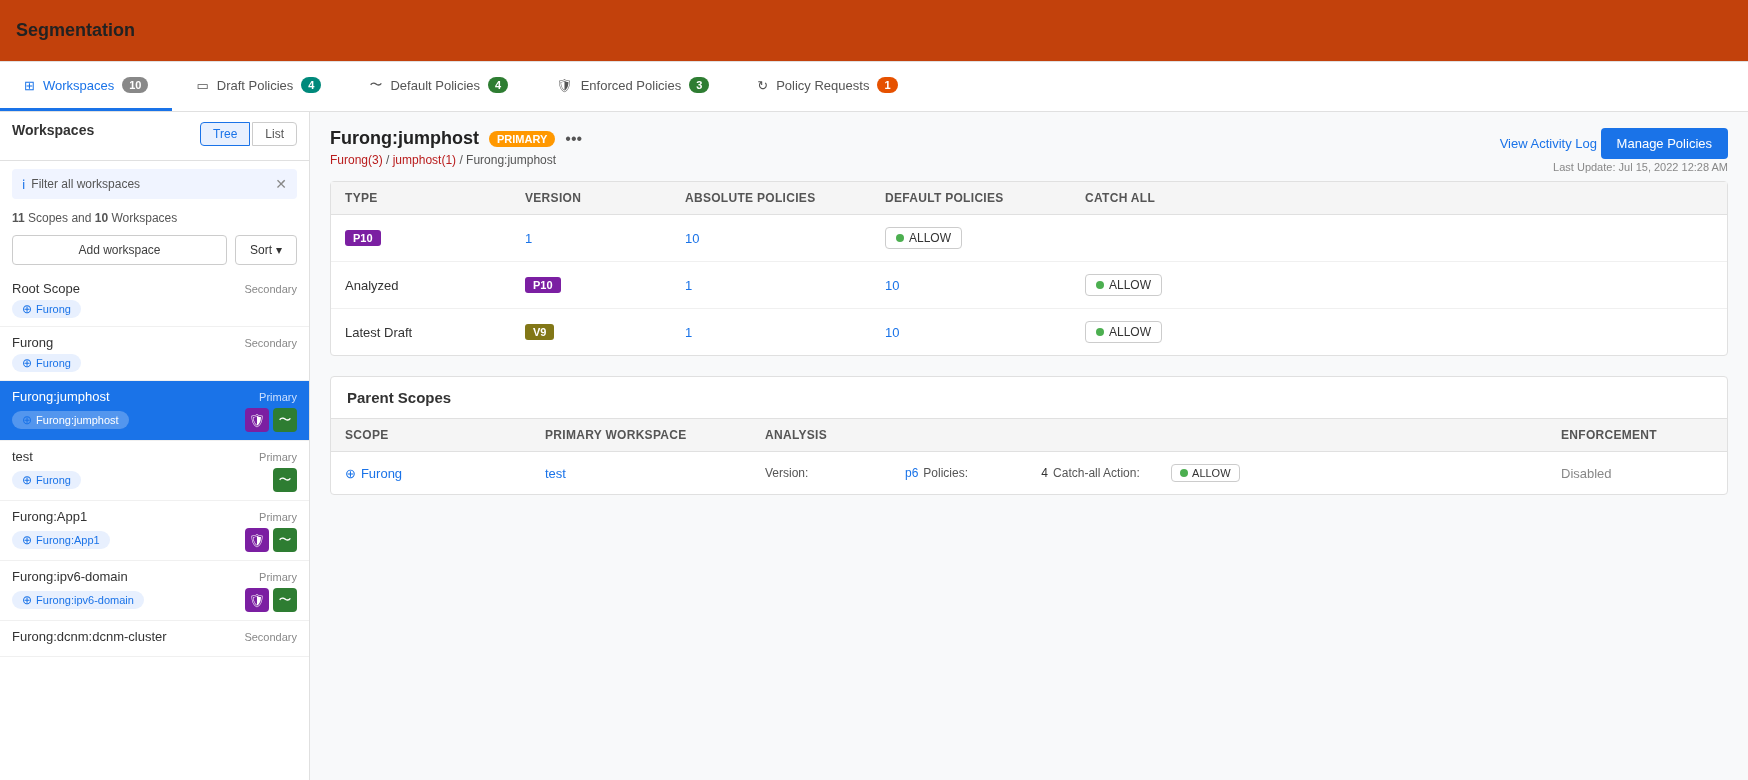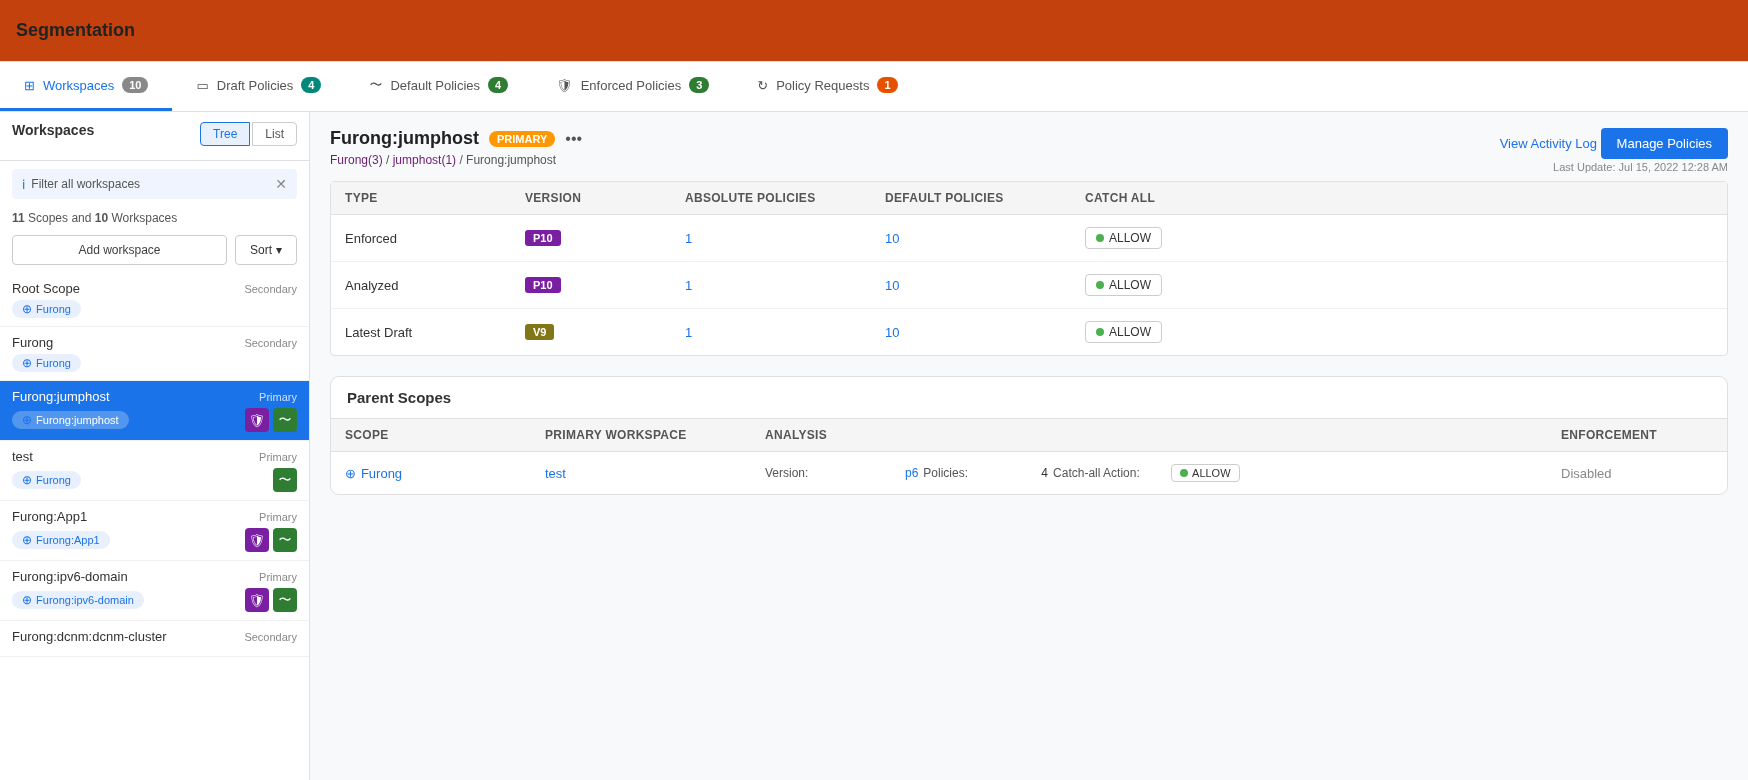--- a/index.html
+++ b/index.html
@@ -60,41 +60,41 @@
 
     .panel-header { display: flex; align-items: center; gap: 10px; margin-bottom: 4px; }
     .panel-title { font-size: 18px; font-weight: 600; color: #222; }
     .primary-badge { background: #ff9800; color: #fff; padding: 2px 8px; border-radius: 10px; font-size: 11px; font-weight: 600; }
     .more-btn { background: none; border: none; cursor: pointer; color: #555; font-size: 16px; }
     .header-actions { margin-left: auto; display: flex; align-items: center; gap: 12px; }
     .view-log-btn { background: none; border: none; color: #1a73e8; cursor: pointer; font-size: 13px; }
     .manage-btn { background: #1a73e8; color: #fff; border: none; border-radius: 4px; padding: 8px 16px; cursor: pointer; font-size: 13px; font-weight: 500; }
 
     .breadcrumb { font-size: 12px; color: #555; margin-bottom: 12px; }
-    .breadcrumb a { color: #701a75; text-decoration: none; }
+    .breadcrumb a { color: #b91c1c; text-decoration: none; }
     .breadcrumb span { color: #555; }
 
     .last-update { font-size: 11px; color: #888; margin-top: 2px; }
 
     .policies-table { background: #fff; border: 1px solid #e0e0e0; border-radius: 4px; margin-bottom: 20px; }
     .table-header-row { display: grid; grid-template-columns: 180px 160px 200px 200px 1fr; background: #f5f5f5; border-bottom: 1px solid #e0e0e0; }
     .th { padding: 9px 14px; font-size: 12px; font-weight: 600; color: #555; text-transform: uppercase; letter-spacing: 0.3px; }
     .table-row { display: grid; grid-template-columns: 180px 160px 200px 200px 1fr; border-bottom: 1px solid #f0f0f0; }
     .table-row:last-child { border-bottom: none; }
     .td { padding: 12px 14px; font-size: 13px; display: flex; align-items: center; }
 
     .version-badge { padding: 2px 8px; border-radius: 3px; font-size: 11px; font-weight: 600; color: #fff; }
     .version-purple { background: #7b1fa2; }
     .version-olive { background: #827717; }
 
     .count-link { color: #1a73e8; text-decoration: none; cursor: pointer; }
     .allow-badge { display: flex; align-items: center; gap: 5px; border: 1px solid #ccc; border-radius: 4px; padding: 3px 10px; font-size: 12px; color: #333; }
     .allow-dot { width: 8px; height: 8px; border-radius: 50%; background: #4caf50; display: inline-block; }
 
-    .parent-scopes { background: #fff; border: 1px solid #e0e0e0; border-radius: 9px; }
+    .parent-scopes { background: #fff; border: 1px solid #e0e0e0; border-radius: 4px; }
     .section-title { font-size: 15px; font-weight: 600; padding: 12px 16px; border-bottom: 1px solid #e0e0e0; }
     .scope-table-header { display: grid; grid-template-columns: 200px 220px 1fr 180px; background: #f5f5f5; border-bottom: 1px solid #e0e0e0; }
     .scope-table-row { display: grid; grid-template-columns: 200px 220px 1fr 180px; border-bottom: 1px solid #f0f0f0; }
     .scope-table-row:last-child { border-bottom: none; }
 
     .scope-tag { display: inline-flex; align-items: center; gap: 5px; color: #1a73e8; font-size: 13px; cursor: pointer; }
 
     .analysis-cell { display: flex; flex-direction: row; gap: 5px; }
     .analysis-row { display: flex; align-items: center; gap: 8px; font-size: 12px; }
     .analysis-label { color: #555; min-width: 110px; }
@@ -307,23 +307,20 @@
     <div class="policies-table">
       <div class="table-header-row">
         <div class="th">Type</div>
         <div class="th">Version</div>
         <div class="th">Absolute Policies</div>
         <div class="th">Default Policies</div>
         <div class="th">Catch All</div>
       </div>
 
       <div class="table-row">
-        <div class="td">
-            <span>Enforced</span>
-          </div>
         <div class="td">
             <span class="version-badge version-purple">P10</span>
           </div>
         <div class="td">
             <a class="count-link">1</a>
           </div>
         <div class="td">
             <a class="count-link">10</a>
           </div>
         <div class="td">

